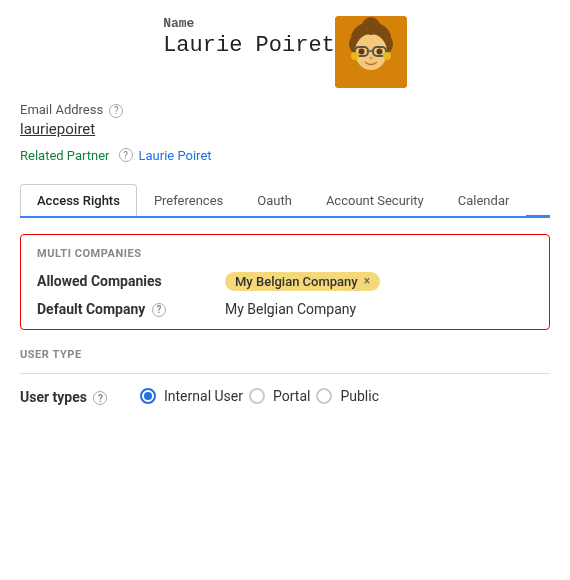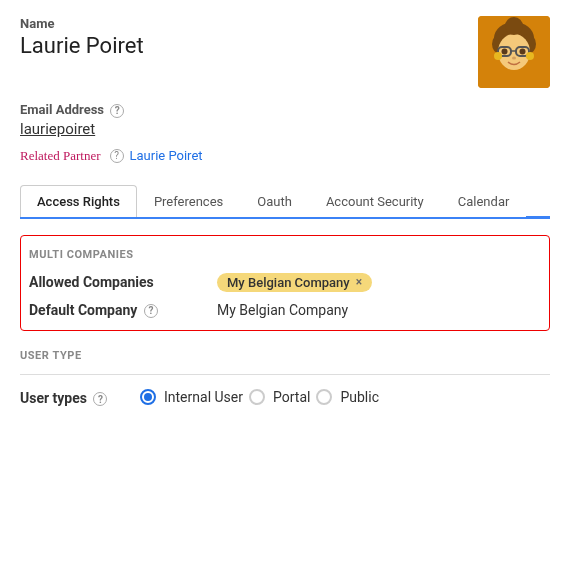--- a/index.html
+++ b/index.html
@@ -7,38 +7,39 @@
       font-family: -apple-system, BlinkMacSystemFont, 'Segoe UI', Roboto, sans-serif;
       font-size: 14px;
       color: #333;
       background: #fff;
       width: 570px;
       min-height: 580px;
       padding: 16px 20px;
     }
 
     .field-label {
-      font-weight: 700;
+      font-weight: 400;
       font-size: 13px;
       color: #555;
       margin-bottom: 2px;
     }
 
     .field-value {
       font-size: 15px;
       color: #333;
       margin-bottom: 10px;
       text-decoration: underline;
     }
 
     .name-section {
       display: flex;
-      justify-content: space-between;
+      justify-content: center;
       align-items: flex-start;
       margin-bottom: 14px;
+      font-family: Liberation Mono, monospace;
     }
 
     .name-info {}
 
     .name-label {
       font-weight: 700;
       font-size: 13px;
       color: #555;
     }
 
@@ -66,23 +67,22 @@
 
     .related-partner-row {
       display: flex;
       align-items: center;
       gap: 6px;
       margin-bottom: 14px;
       padding-bottom: 6px;
     }
 
     .related-label {
-      color: #be185d;
-      font-size: 13px;
-      font-family: Liberation Serif, serif;
+      color: #15803d;
+      font-size: 13px;
     }
 
     .link-text {
       color: #1f6fe5;
       text-decoration: none;
       font-size: 13px;
       cursor: pointer;
     }
 
     .question-mark {
@@ -125,21 +125,21 @@
       border-color: #ccc;
       border-bottom-color: #fff;
       color: #222;
       font-weight: 500;
     }
 
     
     .section-box {
       border: 1.5px solid #e00;
       border-radius: 4px;
-      padding: 12px 8px;
+      padding: 12px 16px;
       margin-bottom: 18px;
     }
 
     .section-title {
       font-size: 11px;
       font-weight: 700;
       color: #888;
       letter-spacing: 0.05em;
       text-transform: uppercase;
       margin-bottom: 12px;

